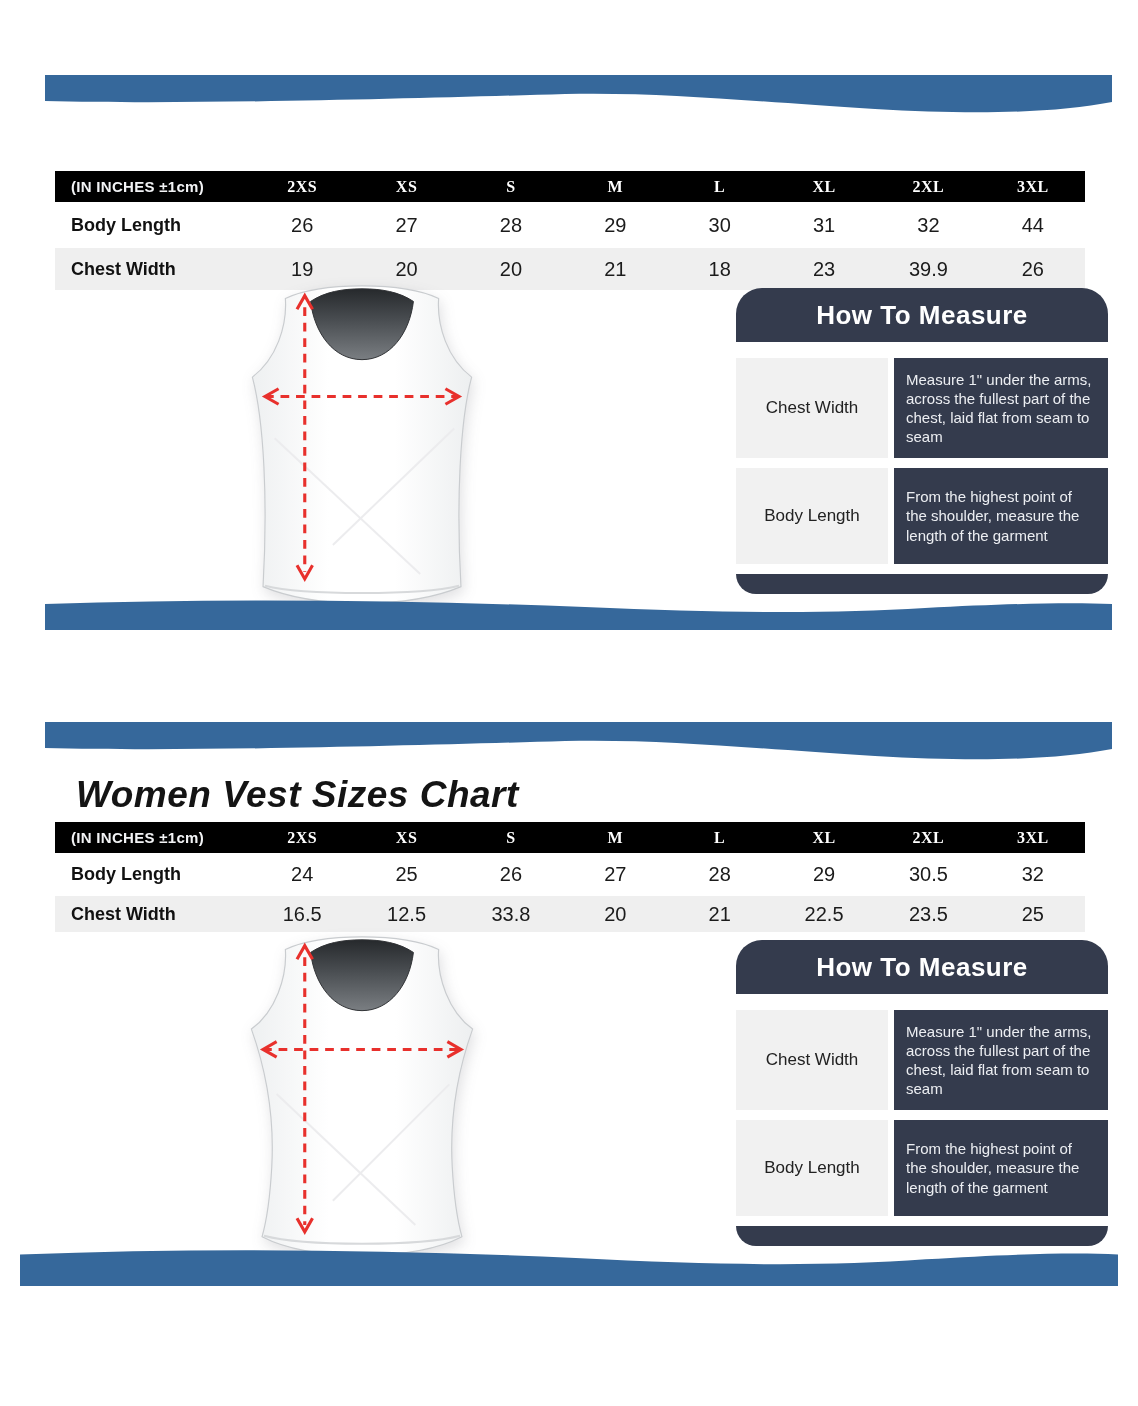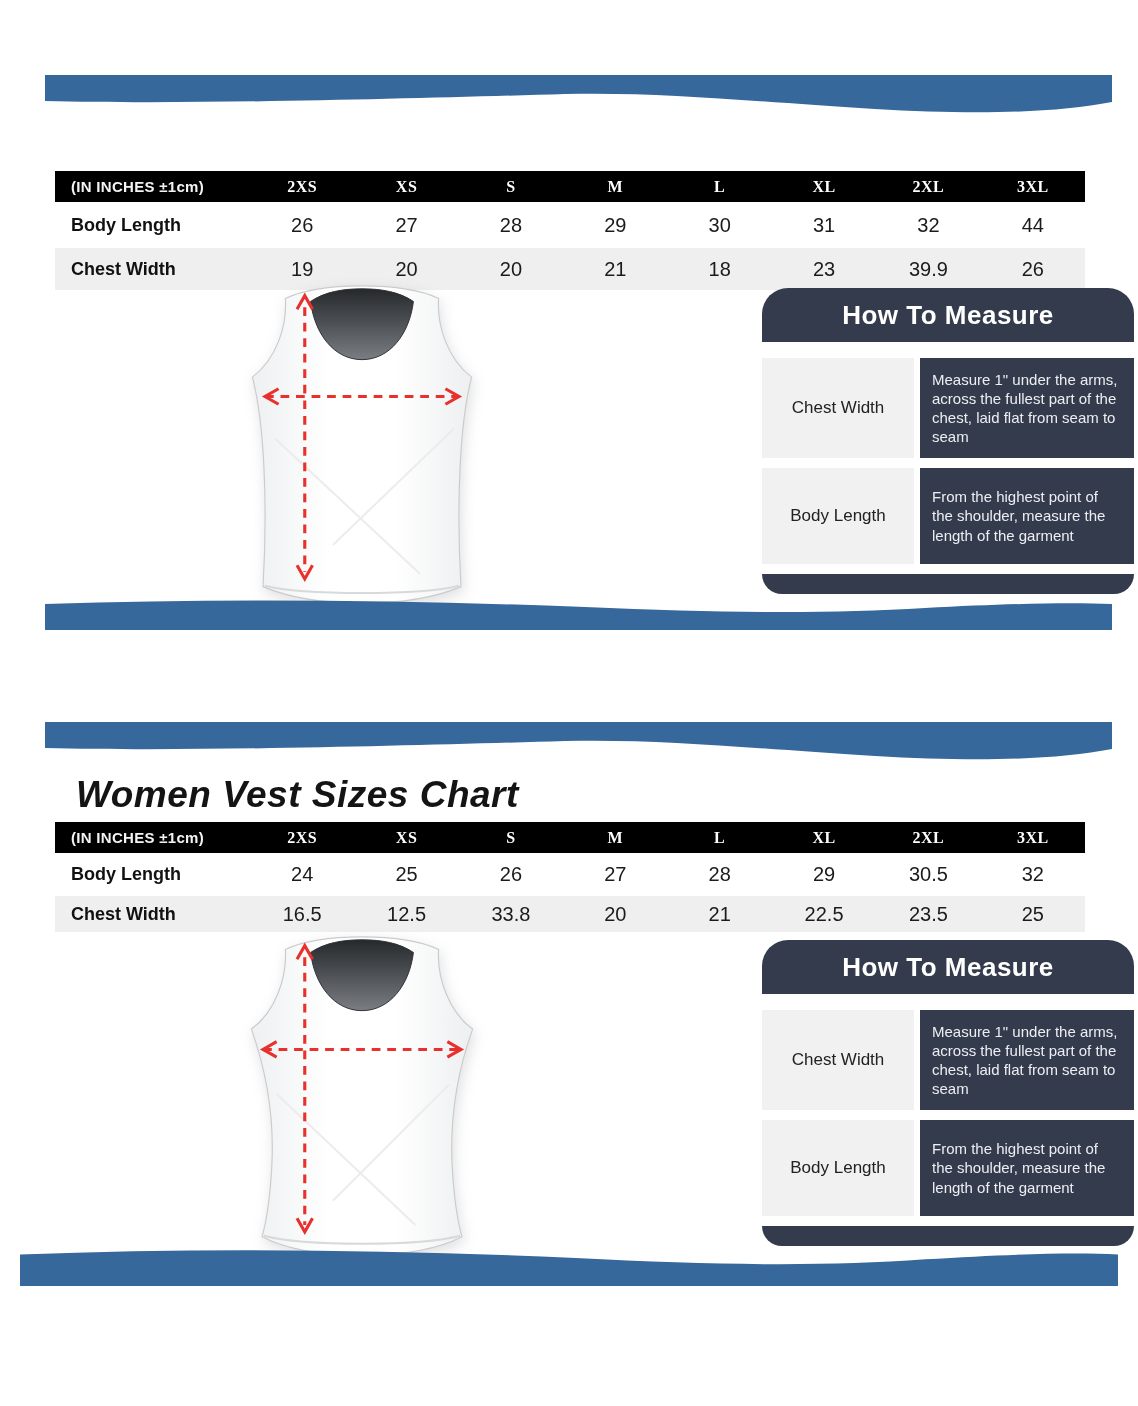--- a/index.html
+++ b/index.html
@@ -45,21 +45,21 @@
   .sec-women .r1{height:43px;}
   .sec-women .r2{height:36px;}
 
   
   .vest{position:absolute;left:212px;width:300px;height:325px;}
   .sec-men .vest{top:208px;}
   .sec-women .vest{top:212px;}
   .vest svg{filter:drop-shadow(2px 5px 7px rgba(60,60,75,0.16));}
 
   
-  .htm{position:absolute;left:739px;width:372px;padding-left:23px;}
+  .htm{position:absolute;left:713px;width:372px;padding-left:23px;}
   .sec-men .htm{top:213px;}
   .sec-women .htm{top:218px;}
   .htm-header{
     height:54px;background:#343B4D;border-radius:26px 26px 0 0;
     color:#ffffff;font-size:26px;font-weight:bold;letter-spacing:0.5px;
     display:flex;align-items:center;justify-content:center;
   }
   .htm-row{display:flex;}
   .htm-row1{margin-top:16px;height:100px;}
   .htm-row2{margin-top:10px;height:96px;}

